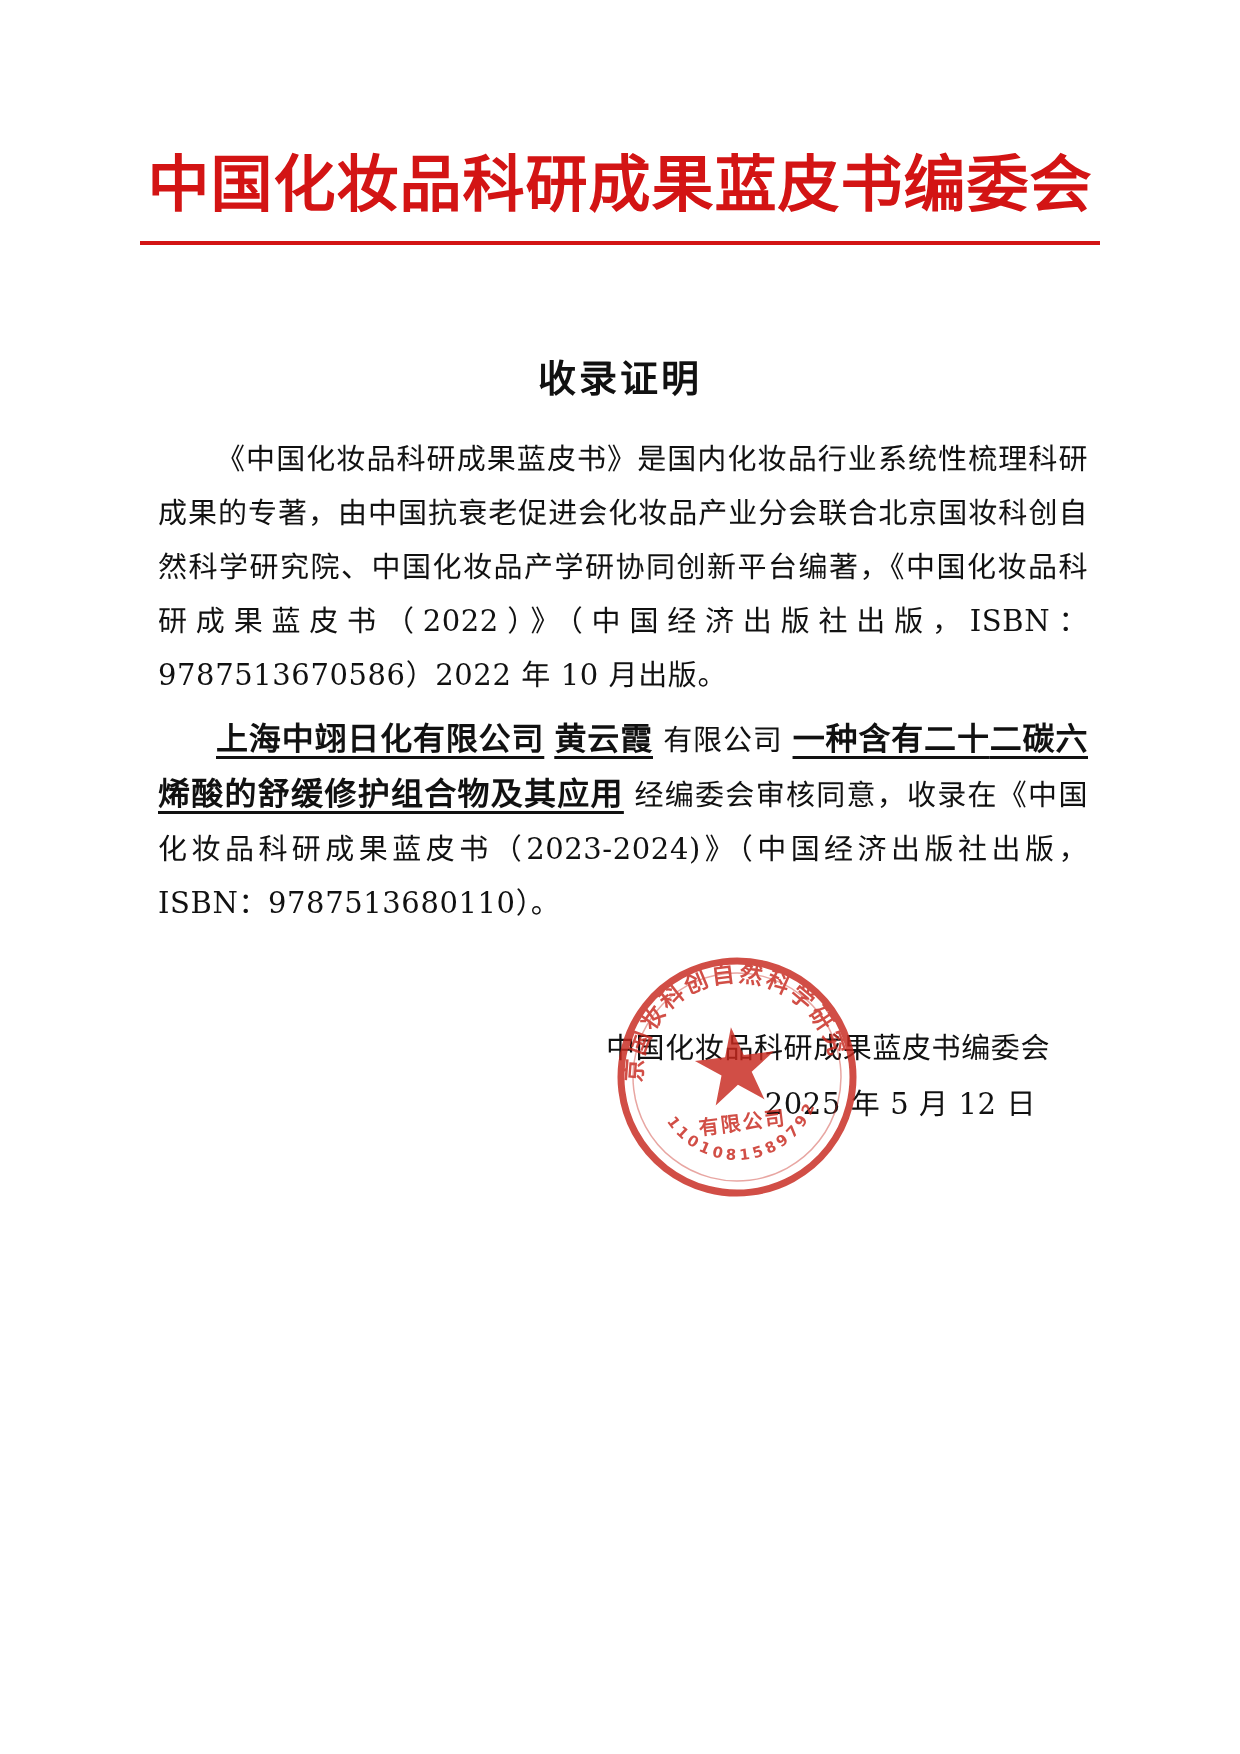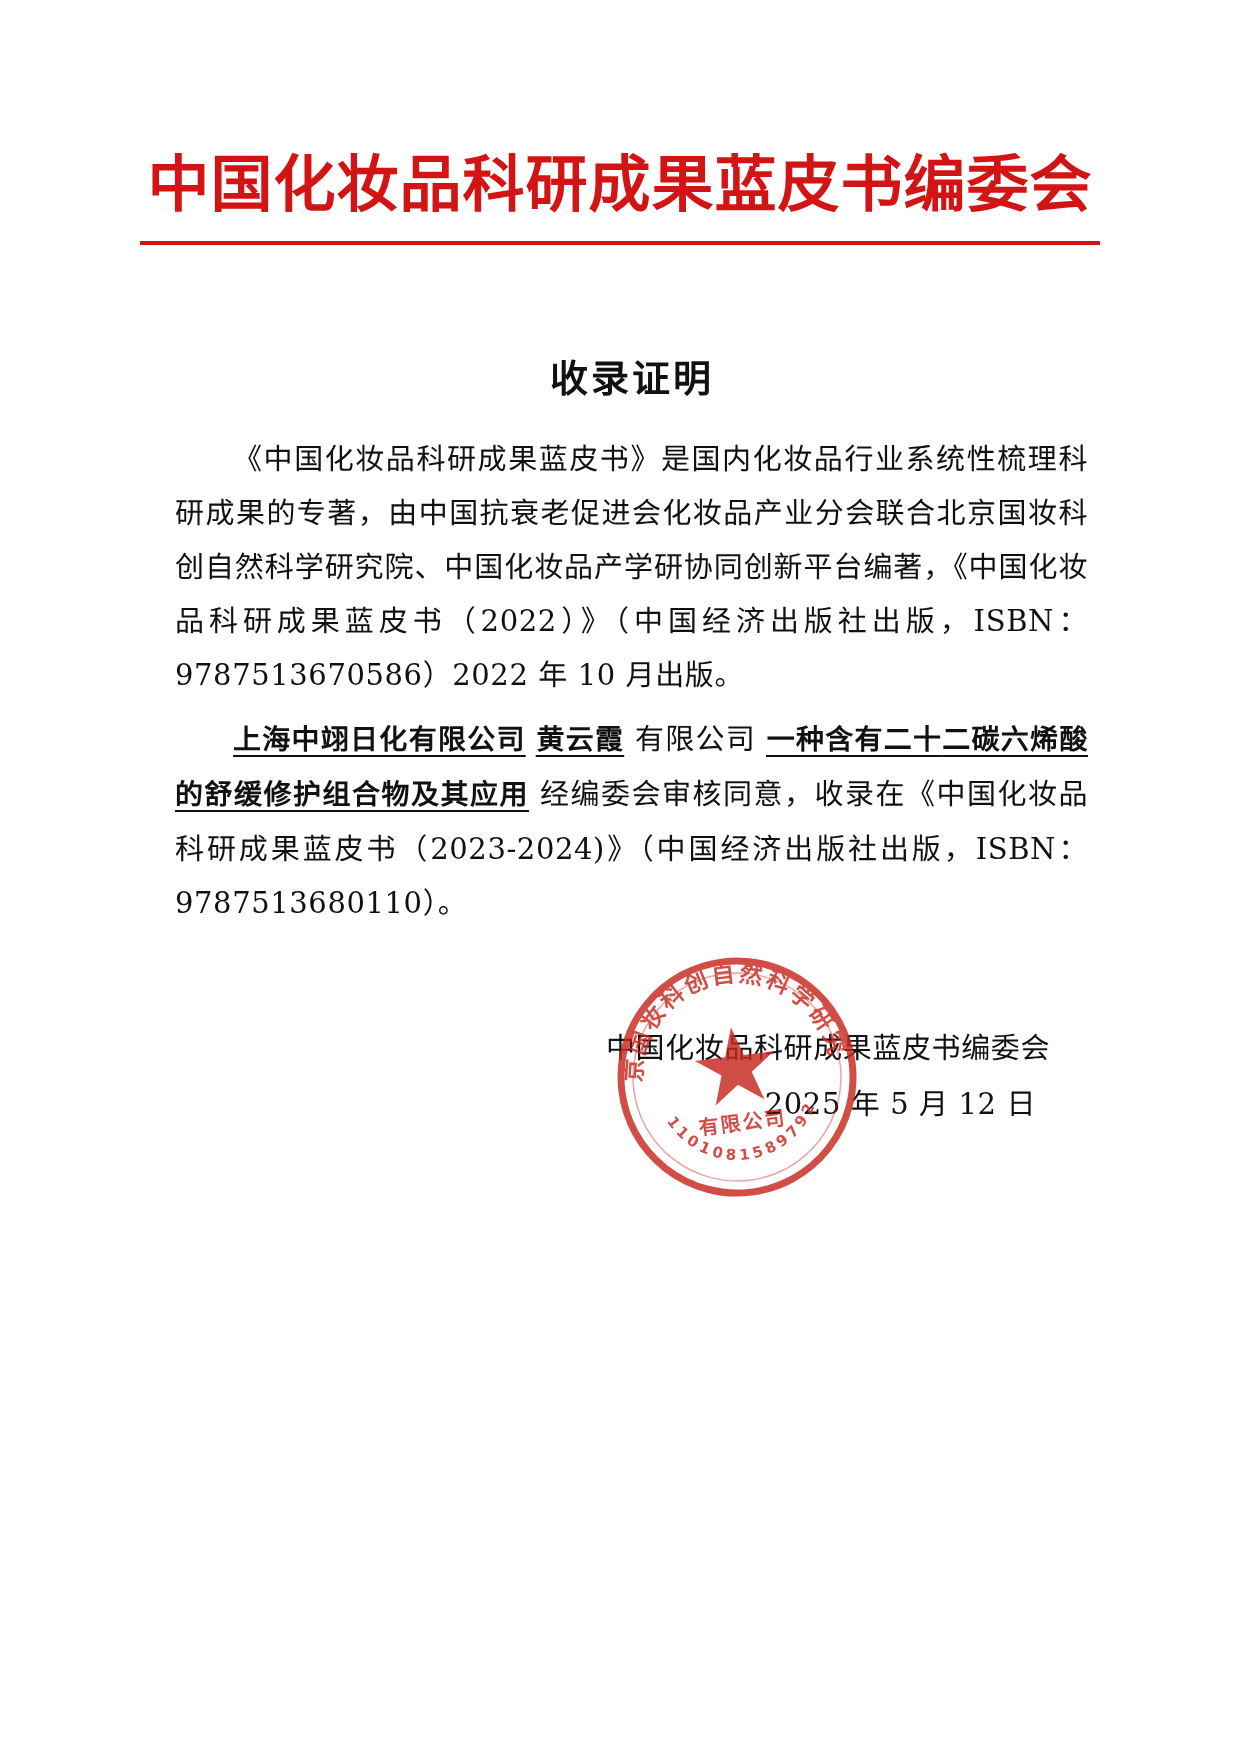--- a/index.html
+++ b/index.html
@@ -43,21 +43,21 @@
   .letterhead-rule {
     margin-top: 22px;
     height: 4px;
     background: #d31414;
     width: 100%;
   }
 
   
   .doc-title {
     position: absolute;
-    left: 152px;
+    left: 140px;
     top: 348px;
     width: 960px;
     text-align: center;
     font-family: "DejaVu Sans", "Liberation Sans", sans-serif;
     font-size: 38px;
     font-weight: bold;
     letter-spacing: 3px;
     color: #111111;
   }
 
@@ -72,28 +72,27 @@
     font-size: 29px;
     line-height: 54px;
     text-align: justify;
     text-justify: inter-ideograph;
     margin: 0 0 10px 0;
     letter-spacing: 0.6px;
     color: #111111;
   }
   .para.indent {
     text-indent: 58px;
-    margin-left: 17px;
   }
   .u {
     text-decoration: underline;
     text-underline-offset: 6px;
     font-family: "DejaVu Sans", "Liberation Sans", sans-serif;
     font-weight: bold;
-    font-size: 28px;
+    font-size: 32px;
   }
   .gap { display: inline-block; width: 10px; }
 
   .para-last {
     margin-top: 16px;
   }
 
   
   .signature {
     position: absolute;

